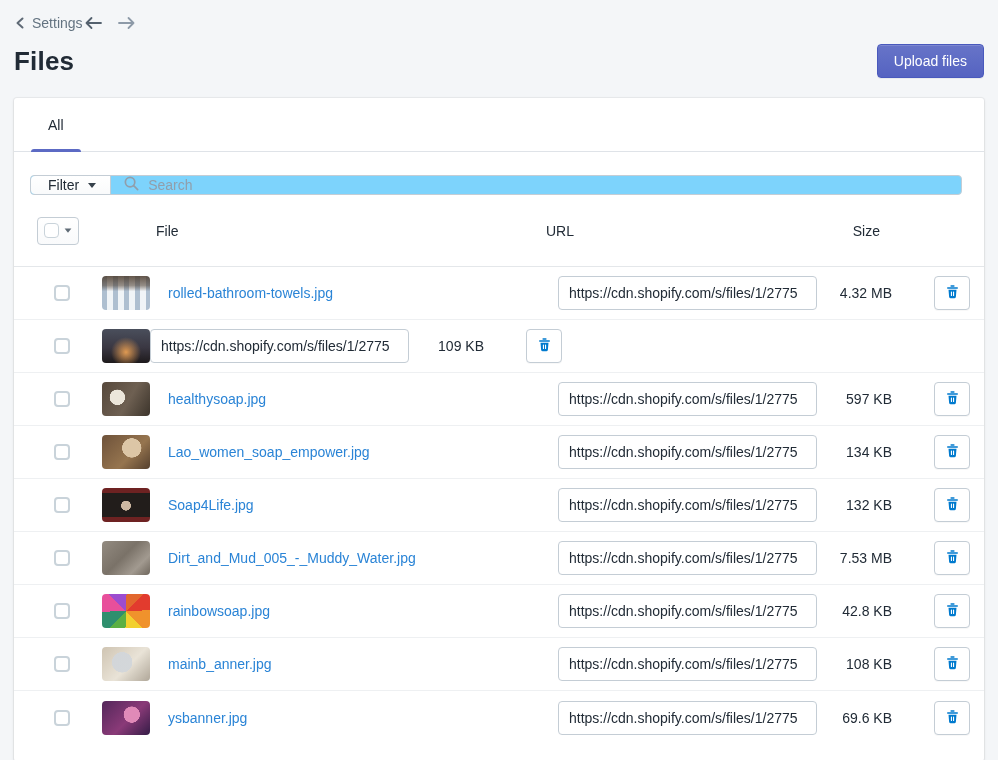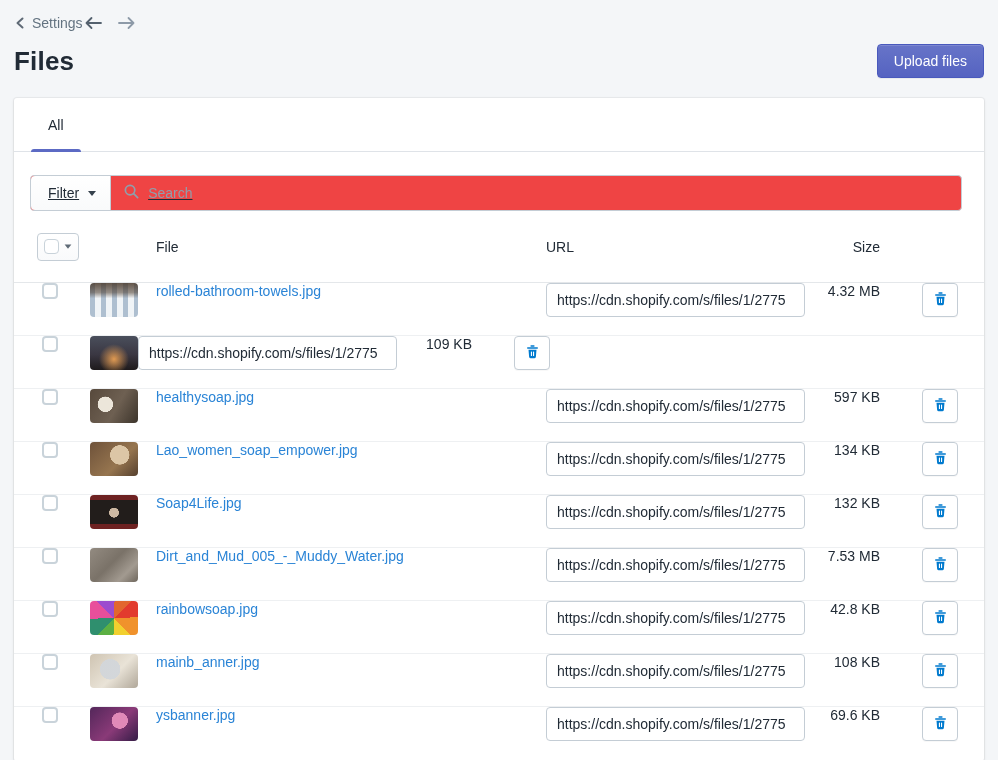--- a/index.html
+++ b/index.html
@@ -33,21 +33,21 @@
   .card {
     margin:20px 14px 0 14px; width:970px; height:663px;
     background:#fff; border-radius:3px;
     box-shadow:0 0 0 1px rgba(63,63,68,.05), 0 1px 3px 0 rgba(63,63,68,.15);
     overflow:hidden;
   }
   .tabs { height:54px; display:flex; align-items:stretch; padding-left:17px; border-bottom:1px solid #dfe3e8; }
   .tab { position:relative; display:flex; align-items:center; padding:0 17px; cursor:pointer; color:#212b36; }
   .tab .tab-underline { position:absolute; left:0; right:0; bottom:-1px; height:3px; background:#5c6ac4; border-radius:3px 3px 0 0; }
   .filter-row { padding:23px 22px 0 16px; }
-  .filter-control { display:flex; height:36px; border:1px solid #c4cdd5; border-radius:4px; background:#ef4444;text-decoration:underline; }
+  .filter-control { display:flex; height:20px; border:1px solid #c4cdd5; border-radius:4px; background:#7dd3fc; }
   .filter-btn {
     display:flex; align-items:center; gap:9px; padding:0 14px 0 17px;
     background:linear-gradient(180deg,#ffffff,#f9fafb);
     border:none; border-right:1px solid #c4cdd5; border-radius:4px 0 0 4px;
     font-family:inherit; font-size:14px; color:#212b36; cursor:pointer;
   }
   .caret-down { width:0; height:0; border-left:4px solid transparent; border-right:4px solid transparent; border-top:5px solid #36414c; }
   .search-wrap { flex:1; display:flex; align-items:center; padding:0 12px; gap:8px; }
   .search-wrap input {
     flex:1; border:none; outline:none; font-family:inherit; font-size:14px; color:#212b36; background:transparent;
@@ -61,21 +61,21 @@
   }
   .selectall-btn .caret-down { border-top-color:#5f6b76; transform:scale(.85); }
   .checkbox {
     width:16px; height:16px; border:2px solid #c9d3da; border-radius:4px; background:#fff; display:inline-block; flex:none; cursor:pointer;
   }
   .selectall-btn .checkbox { width:15px; height:15px; border-width:1.5px; }
   .h-file { margin-left:77px; width:390px; }
   .h-url { width:259px; }
   .h-size { width:75px; text-align:right; }
   .frow {
-    display:flex; height:53px; padding-left:28px; border-bottom:1px solid #eef0f2;
+    display:flex; align-items:center; height:53px; padding-left:40px; border-bottom:1px solid #eef0f2;
   }
   .frow:last-child { border-bottom:none; }
   .thumb {
     width:48px; height:34px; margin-left:32px; border-radius:4px; flex:none;
     background-size:cover;
   }
   .fname-wrap { margin-left:18px; width:390px; }
   .fname { color:#2a84d6; text-decoration:none; cursor:pointer; }
   .url-input {
     width:259px; height:34px; border:1px solid #c4cdd5; border-radius:4px;

